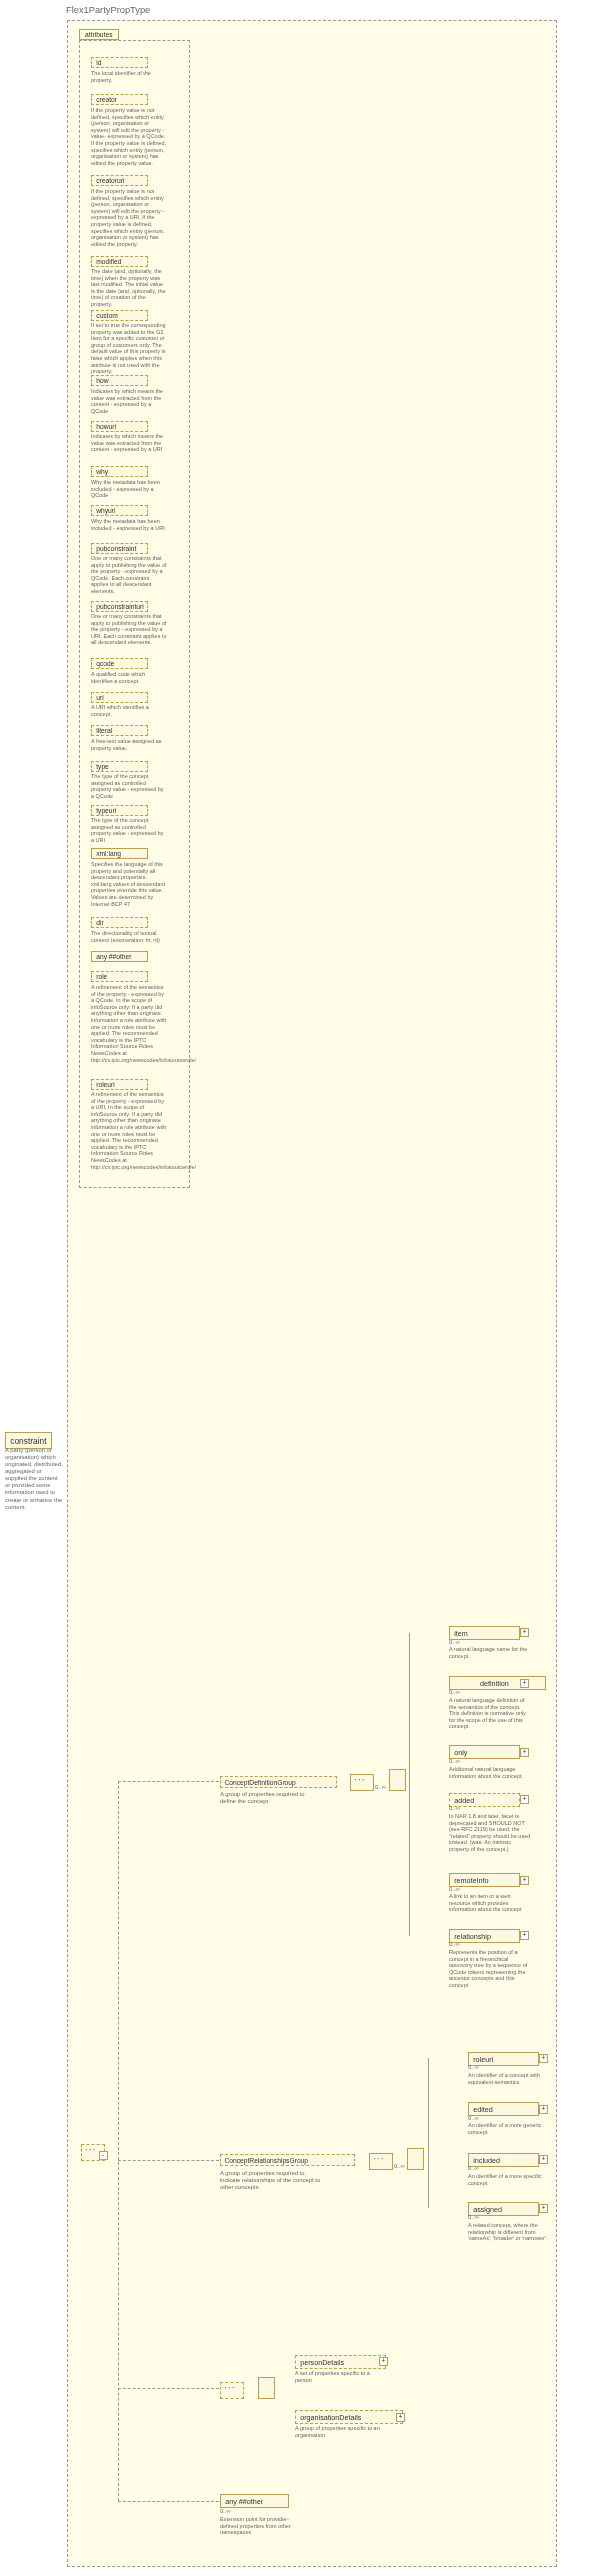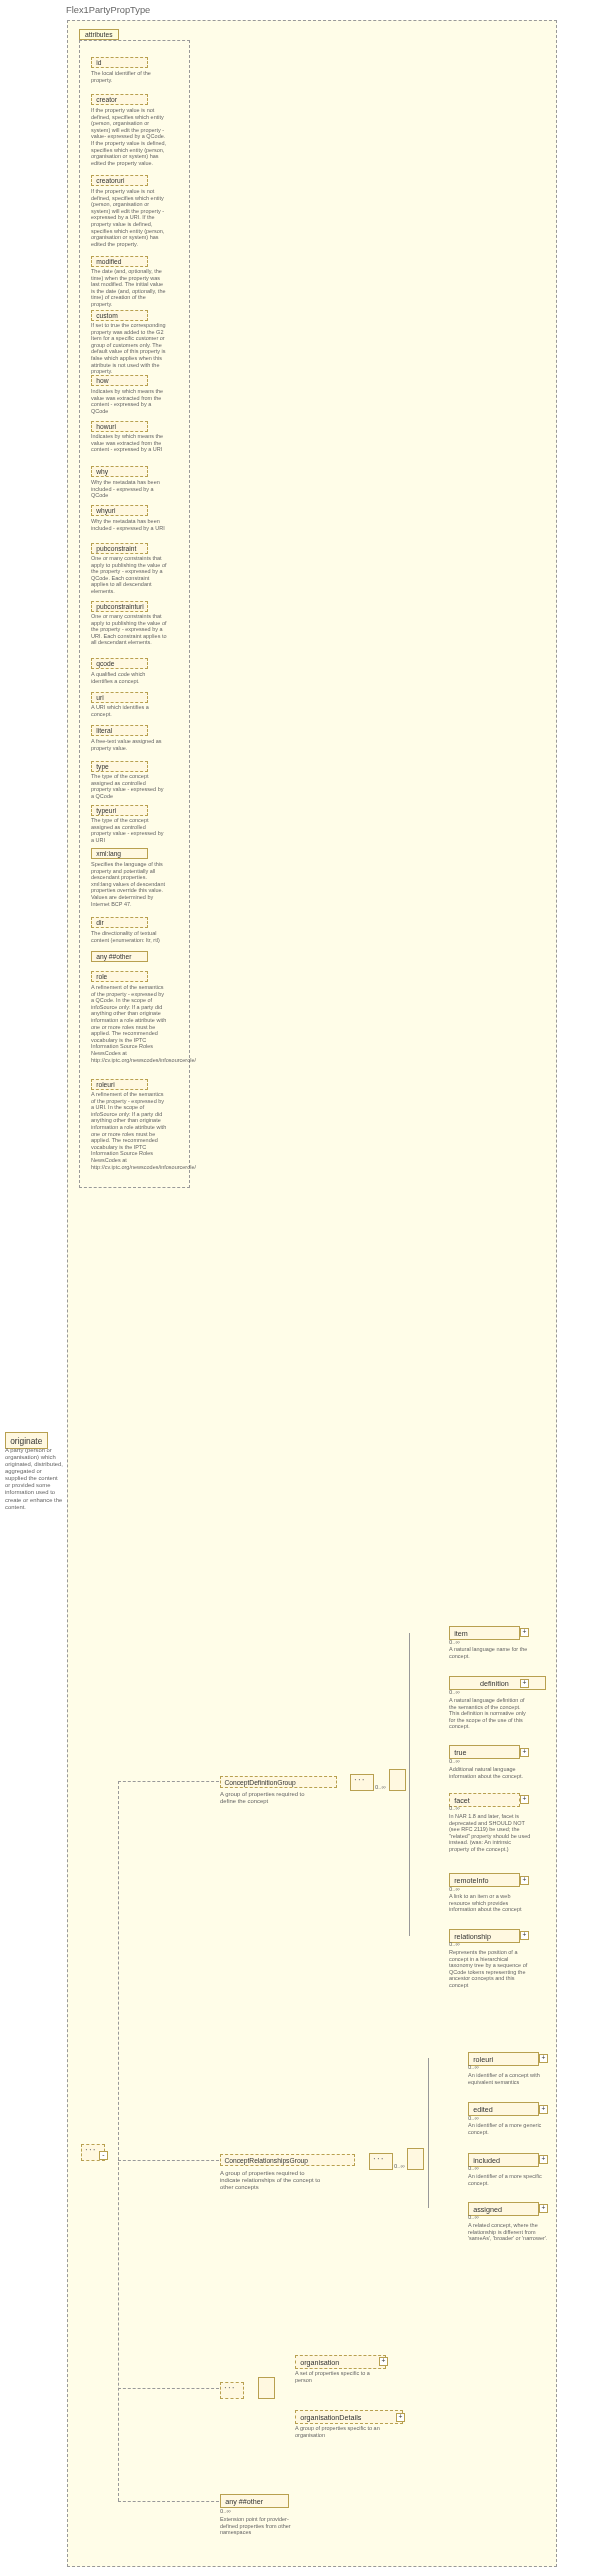--- a/index.html
+++ b/index.html
@@ -28,21 +28,21 @@
 .hline{height:0.8px}
 .dline{position:absolute;border-top:0.8px dashed #999}
 .dvline{position:absolute;border-left:0.8px dashed #999}
 </style>
 </head>
 <body>
 
 <div class="canvas">
 <div class="title" style="left:66px;top:5px">Flex1PartyPropType</div>
 
-<div class="root-box" style="left:5px;top:1432px">originate</div>
+<div class="root-box" style="left:5px;top:1432px">constraint</div>
 <div class="root-anno" style="left:5px;top:1447px">A party (person or organisation) which originated, distributed, aggregated or supplied the content or provided some information used to create or enhance the content.</div>
 
 <div class="bound-box" style="left:67px;top:20px;width:488px;height:2545px"></div>
 
 <div class="attr-head" style="left:79px;top:29px">attributes</div>
 <div class="bound-box" style="left:79px;top:40px;width:109px;height:1146px"></div>
 
 <div id="attrs-container">
       <div class="attr" style="left: 91px; top: 57px;">id</div>
       <div class="attr-desc" style="left: 91px; top: 70px;">The local identifier of the property.</div>
@@ -101,26 +101,26 @@
       <div class="right-el" style="left: 449px; top: 1626px;">item</div>
       <div class="plus" style="left: 520px; top: 1628px;">+</div>
       <div class="mult" style="left: 449px; top: 1639px;">0..∞</div>
       <div class="right-anno" style="left: 449px; top: 1646px;">A natural language name for the concept.</div>
       <div class="hline" style="left: 409px; top: 1633px; width: 39px;"></div>
       <div class="right-el" style="left: 449px; top: 1676px; padding-left: 30px;">definition</div>
       <div class="plus" style="left: 520px; top: 1679px;">+</div>
       <div class="mult" style="left: 449px; top: 1689px;">0..∞</div>
       <div class="right-anno" style="left: 449px; top: 1697px;">A natural language definition of the semantics of the concept. This definition is normative only for the scope of the use of this concept.</div>
       <div class="hline" style="left: 409px; top: 1683px; width: 39px;"></div>
-      <div class="right-el" style="left: 449px; top: 1745px;">true</div>
+      <div class="right-el" style="left: 449px; top: 1745px;">only</div>
       <div class="plus" style="left: 520px; top: 1748px;">+</div>
       <div class="mult" style="left: 449px; top: 1758px;">0..∞</div>
       <div class="right-anno" style="left: 449px; top: 1766px;">Additional natural language information about the concept.</div>
       <div class="hline" style="left: 409px; top: 1752px; width: 39px;"></div>
-      <div class="right-el dashed" style="left: 449px; top: 1793px;">facet</div>
+      <div class="right-el dashed" style="left: 449px; top: 1793px;">added</div>
       <div class="plus" style="left: 520px; top: 1795px;">+</div>
       <div class="mult" style="left: 449px; top: 1805px;">0..∞</div>
       <div class="right-anno" style="left: 449px; top: 1813px;">In NAR 1.8 and later, facet is deprecated and SHOULD NOT (see RFC 2119) be used; the "related" property should be used instead. (was: An intrinsic property of the concept.)</div>
       <div class="hline" style="left: 409px; top: 1799px; width: 39px;"></div>
       <div class="right-el" style="left: 449px; top: 1873px;">remoteInfo</div>
       <div class="plus" style="left: 520px; top: 1876px;">+</div>
       <div class="mult" style="left: 449px; top: 1886px;">0..∞</div>
       <div class="right-anno" style="left: 449px; top: 1893px;">A link to an item or a web resource which provides information about the concept</div>
       <div class="hline" style="left: 409px; top: 1880px; width: 39px;"></div>
       <div class="right-el" style="left: 449px; top: 1929px;">relationship</div>
@@ -157,21 +157,21 @@
       <div class="plus" style="left: 539px; top: 2204px;">+</div>
       <div class="mult" style="left: 468px; top: 2214px;">0..∞</div>
       <div class="right-anno" style="left: 468px; top: 2222px;">A related concept, where the relationship is different from 'sameAs', 'broader' or 'narrower'.</div>
       <div class="hline" style="left: 428px; top: 2208px; width: 39px;"></div>
       <div class="vline line" style="left: 428px; top: 2058px; height: 150px;"></div>
     </div>
 
 <div class="seq-mark dashed" style="left:220px;top:2382px"></div>
 <div class="choice-mark" style="left:258px;top:2377px"></div>
 
-<div class="right-el dashed" style="left:295px;top:2355px;width:81px">organisation</div>
+<div class="right-el dashed" style="left:295px;top:2355px;width:81px">personDetails</div>
 <div class="plus" style="left:379px;top:2357px">+</div>
 <div class="right-anno" style="left:295px;top:2370px;width:93px">A set of properties specific to a person</div>
 
 <div class="right-el dashed" style="left:295px;top:2410px;width:98px">organisationDetails</div>
 <div class="plus" style="left:396px;top:2413px">+</div>
 <div class="right-anno" style="left:295px;top:2425px;width:93px">A group of properties specific to an organisation</div>
 
 <div class="right-el" style="left:220px;top:2494px;width:59px;border-style:solid">any ##other</div>
 <div class="mult" style="left:220px;top:2508px">0..∞</div>
 <div class="right-anno" style="left:220px;top:2516px">Extension point for provider-defined properties from other namespaces</div>

